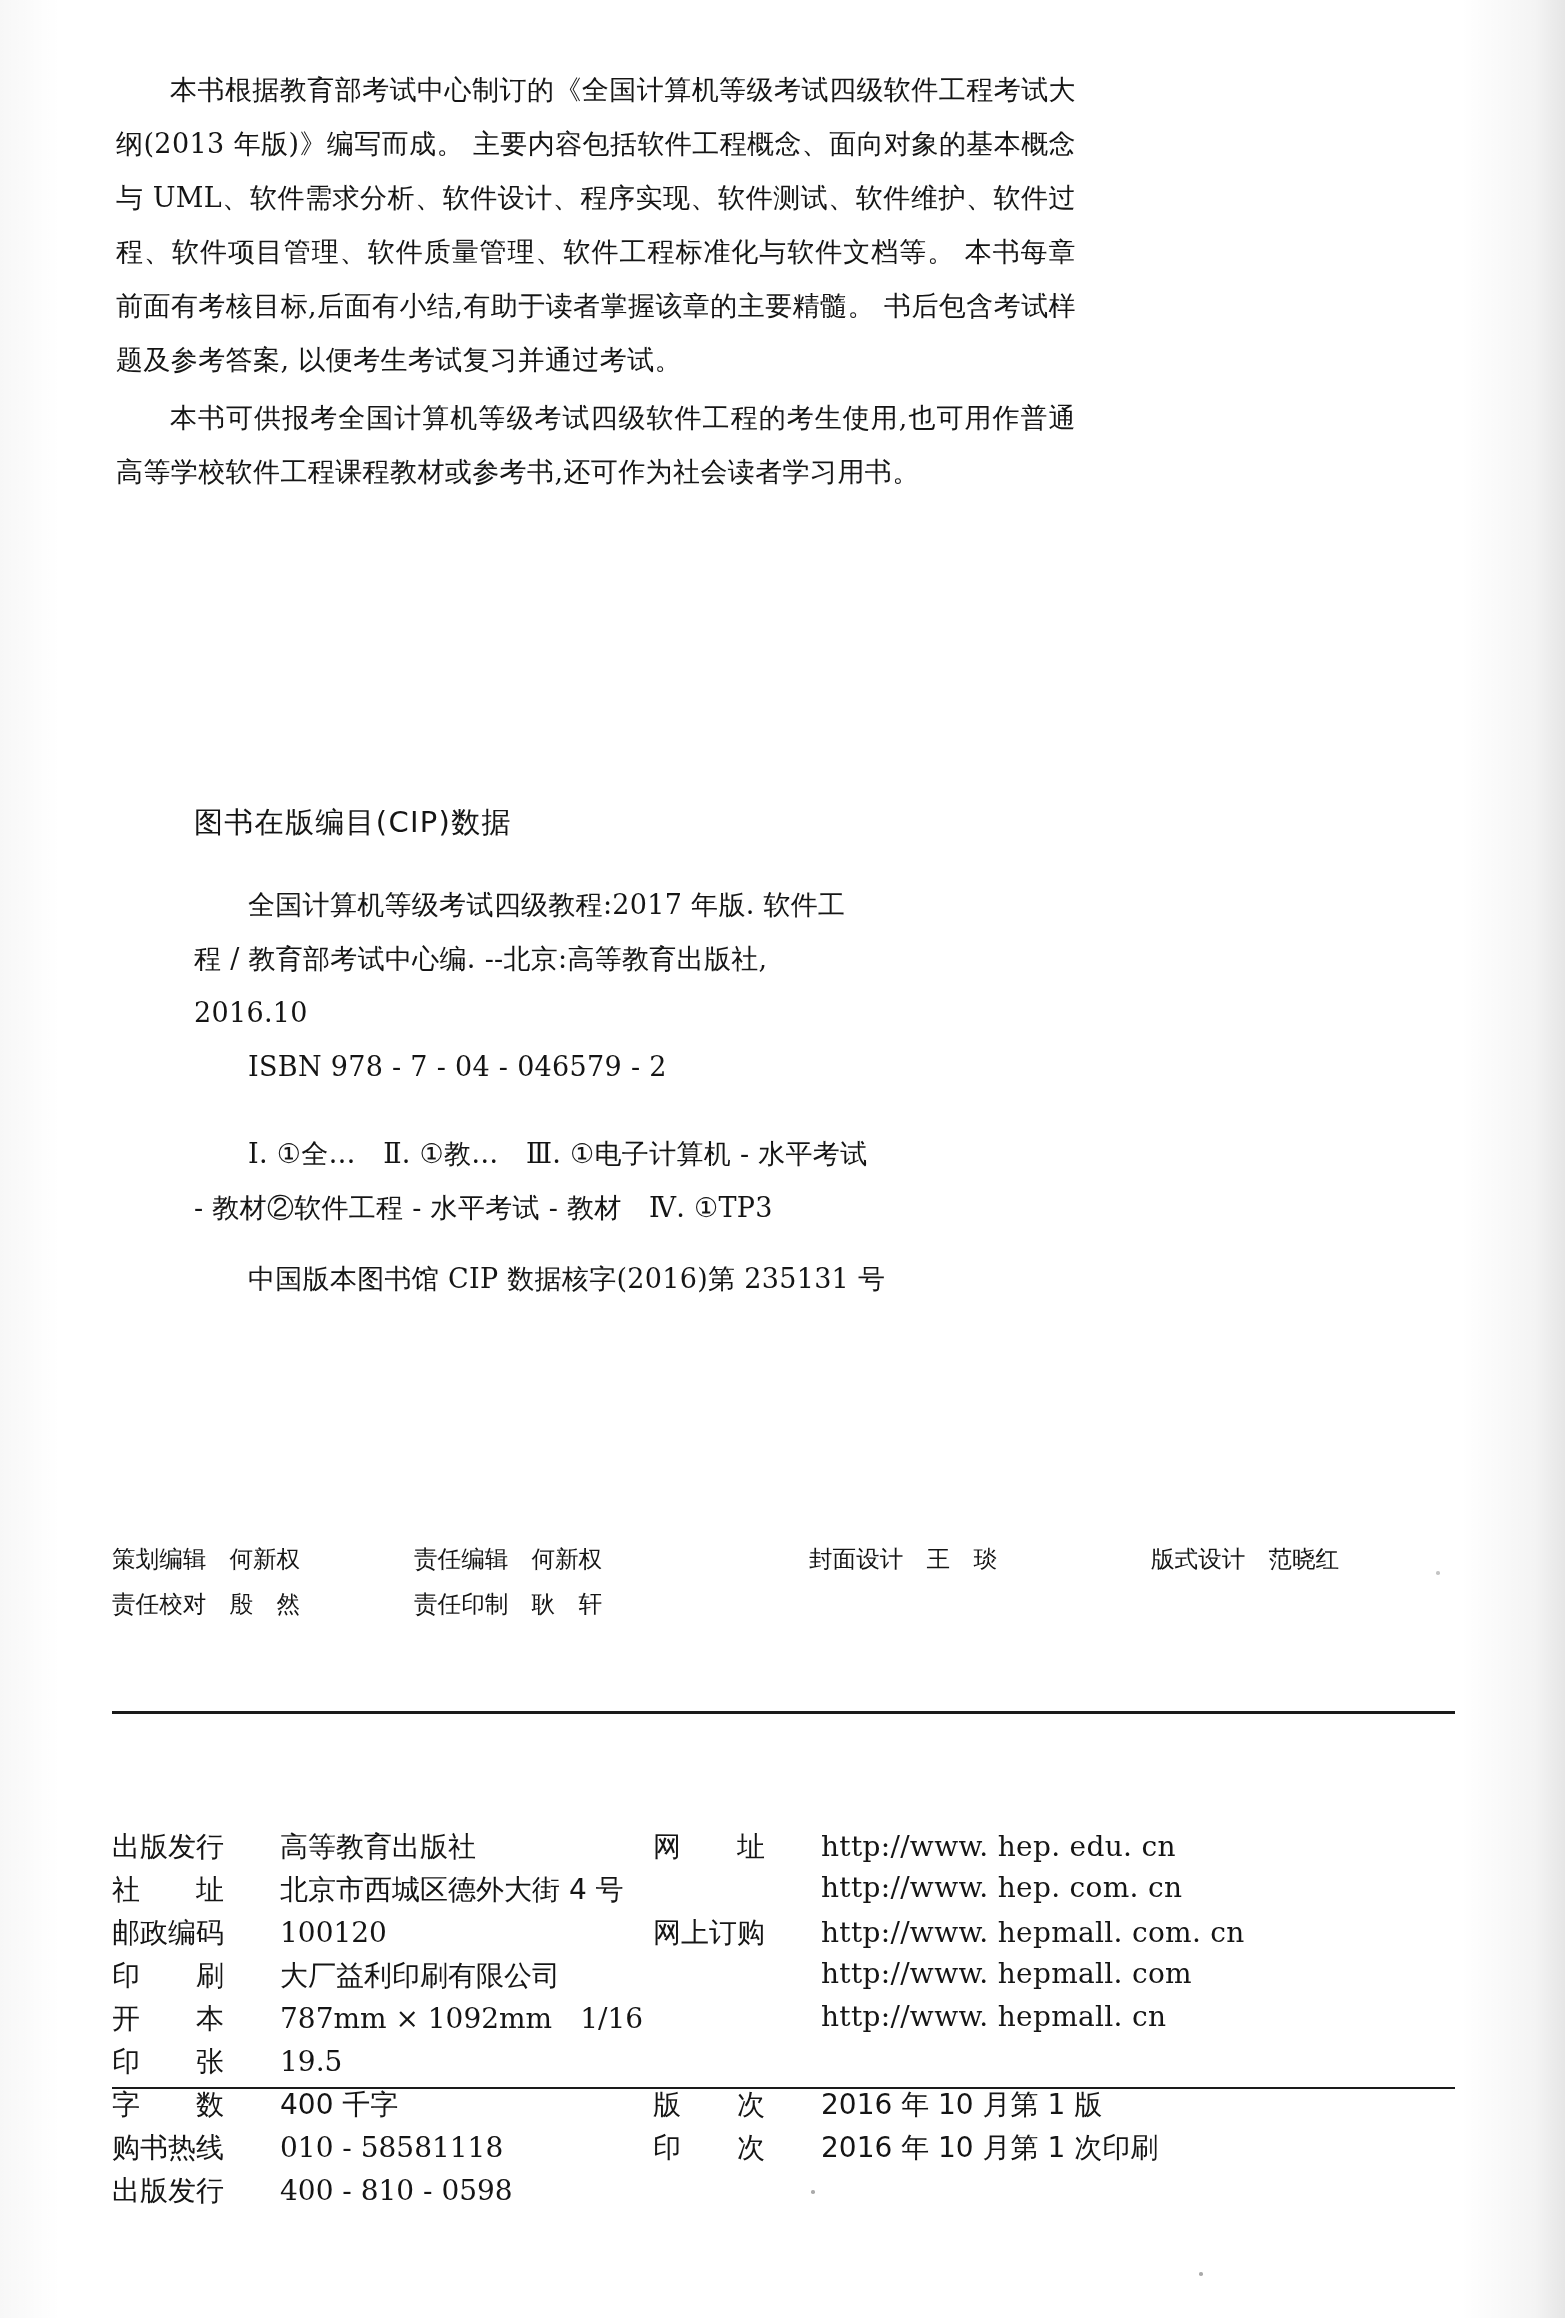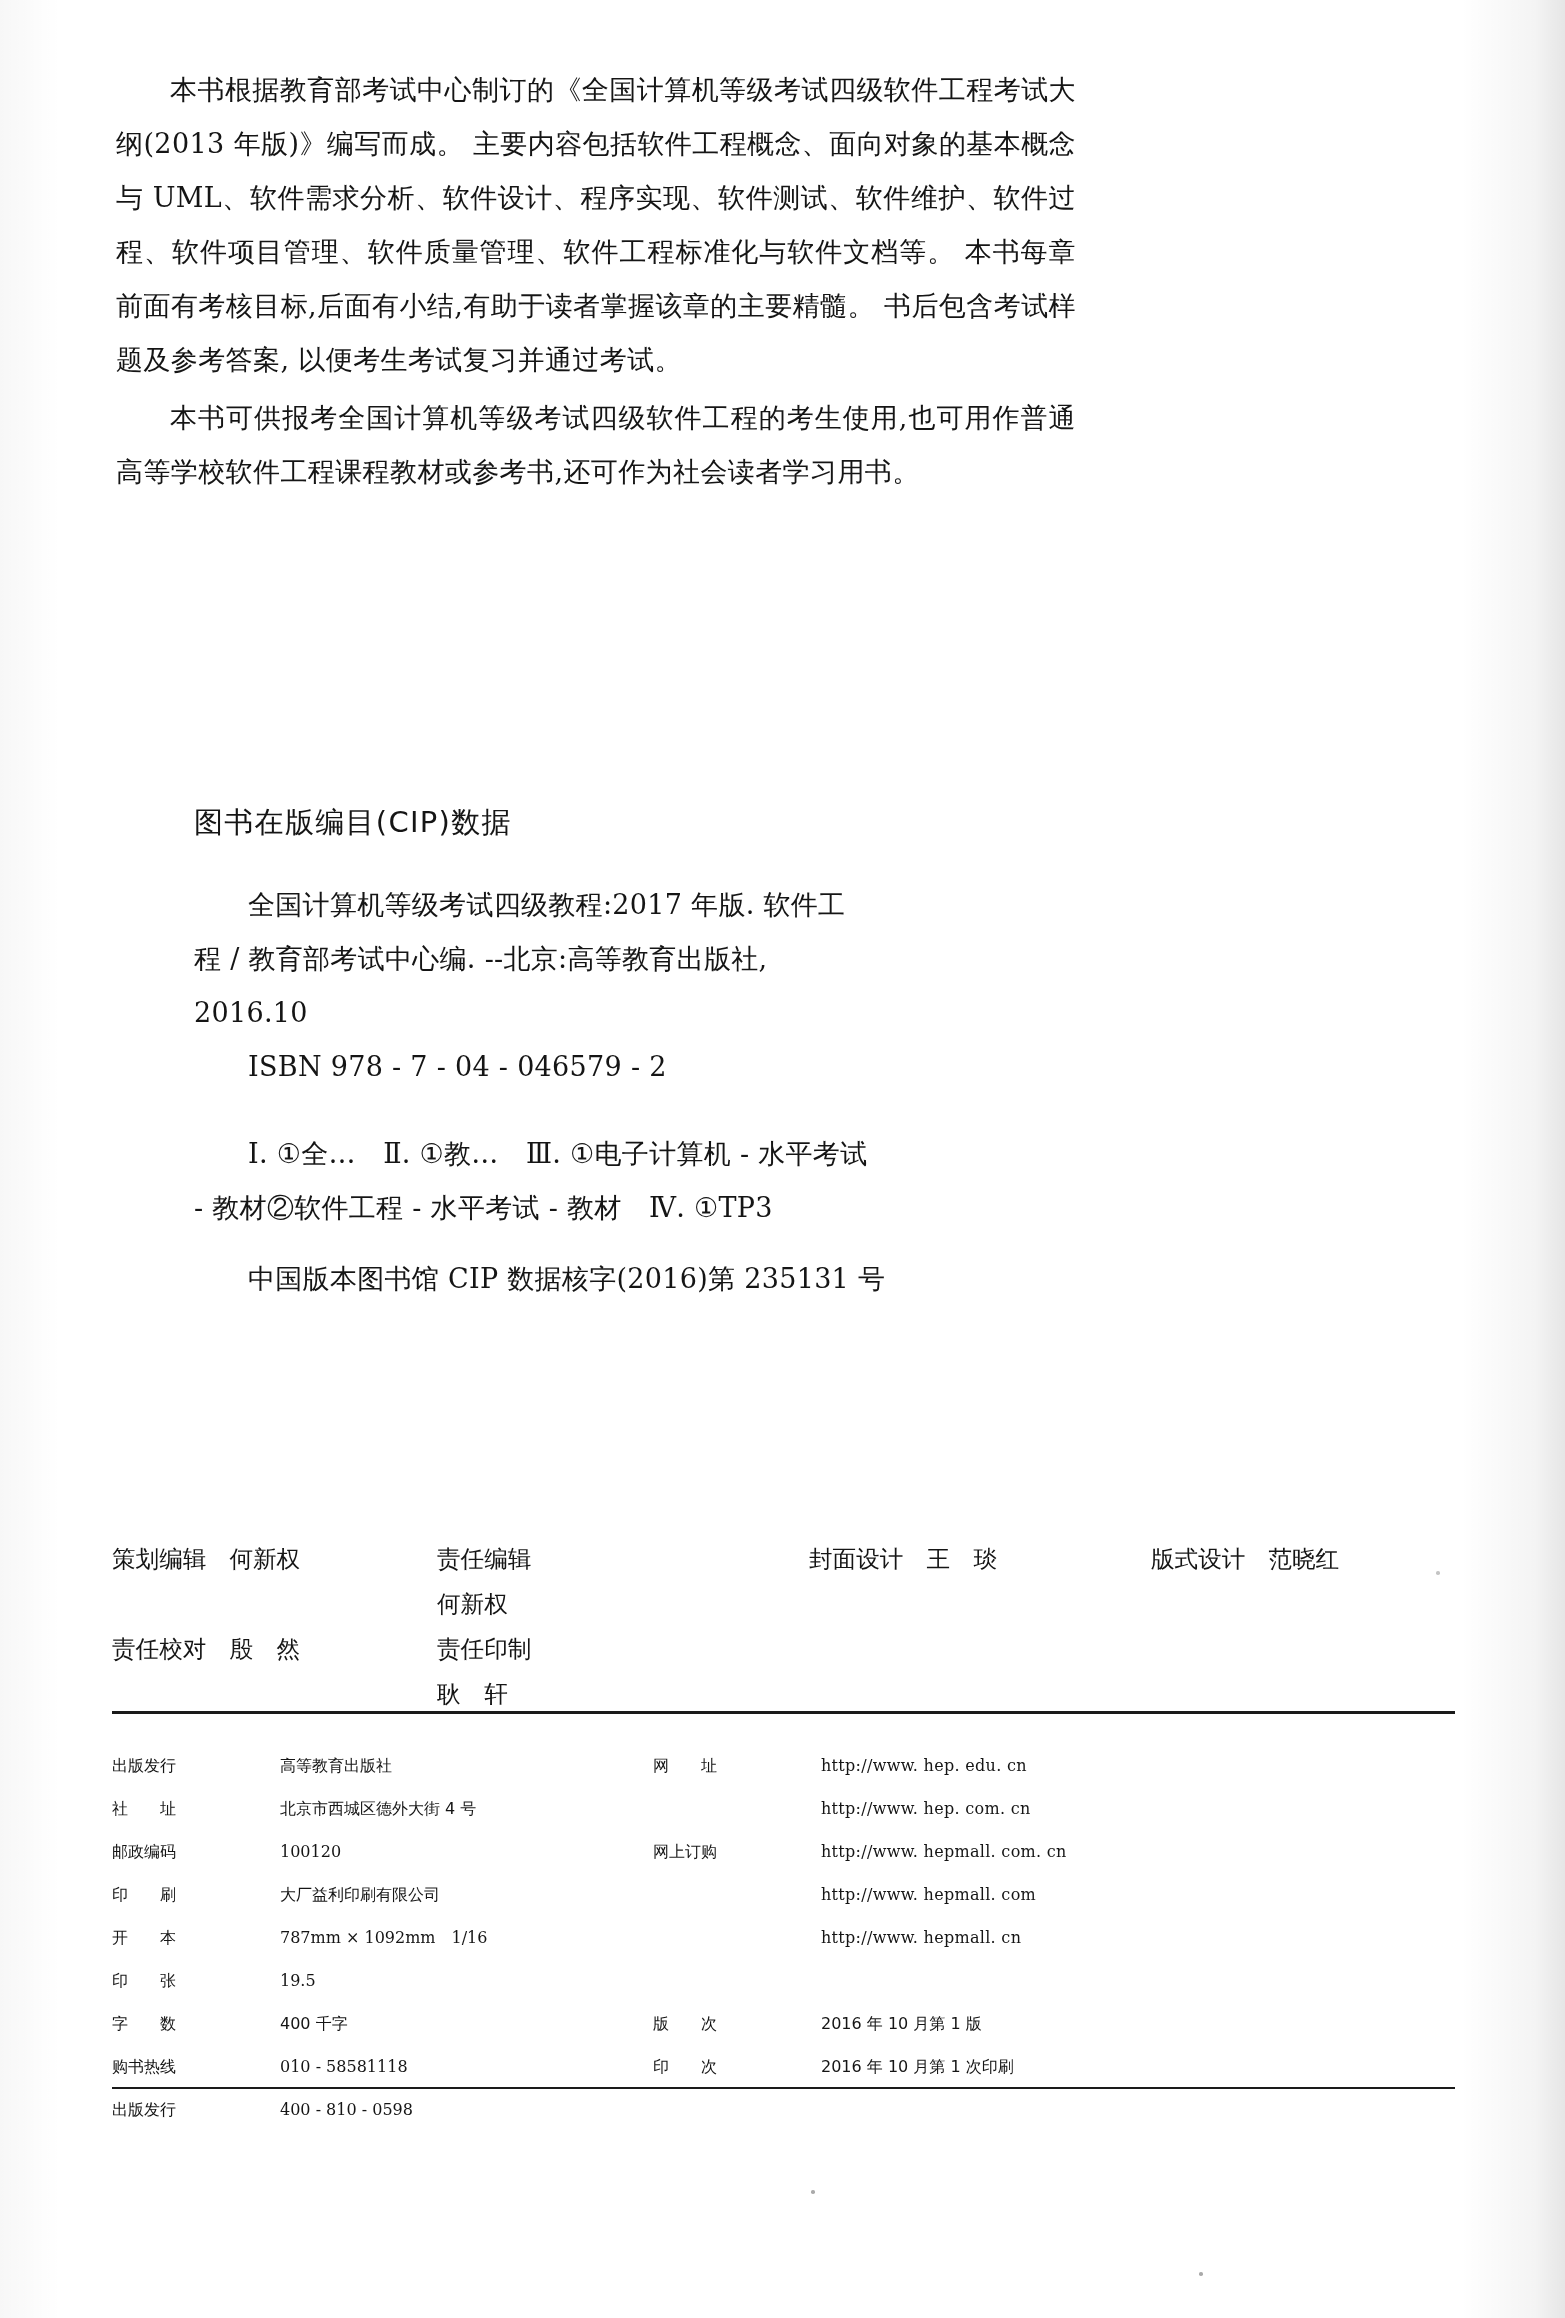--- a/index.html
+++ b/index.html
@@ -105,41 +105,41 @@
     align-items: baseline;
   }
   .credit-label {
     white-space: pre;
   }
   .credit-value {
     white-space: pre;
     margin-left: 23px;
   }
   .c-col1 { width: 302px; }
-  .c-col2 { width: 351px; flex-direction: column; }
+  .c-col2 { width: 351px; }
   .c-col3 { width: 342px; margin-left: 44px; }
   .c-col4 { width: auto; }
 
   
   .rule {
     position: absolute;
     left: 112px;
     width: 1343px;
     height: 2.6px;
     background: #1a1a1a;
   }
   .rule.thin { height: 1.7px; }
 
   .imprint {
     position: absolute;
     left: 112px;
-    top: 1756px;
+    top: 1828px;
     width: 1343px;
     font-family: "DejaVu Sans", "Liberation Sans", sans-serif;
-    font-size: 16px;
+    font-size: 28px;
   }
   .imprint-cols {
     display: flex;
   }
   .imprint-left { width: 541px; }
   .imprint-right { width: 785px; }
 
   .ir {
     display: flex;
     align-items: baseline;

